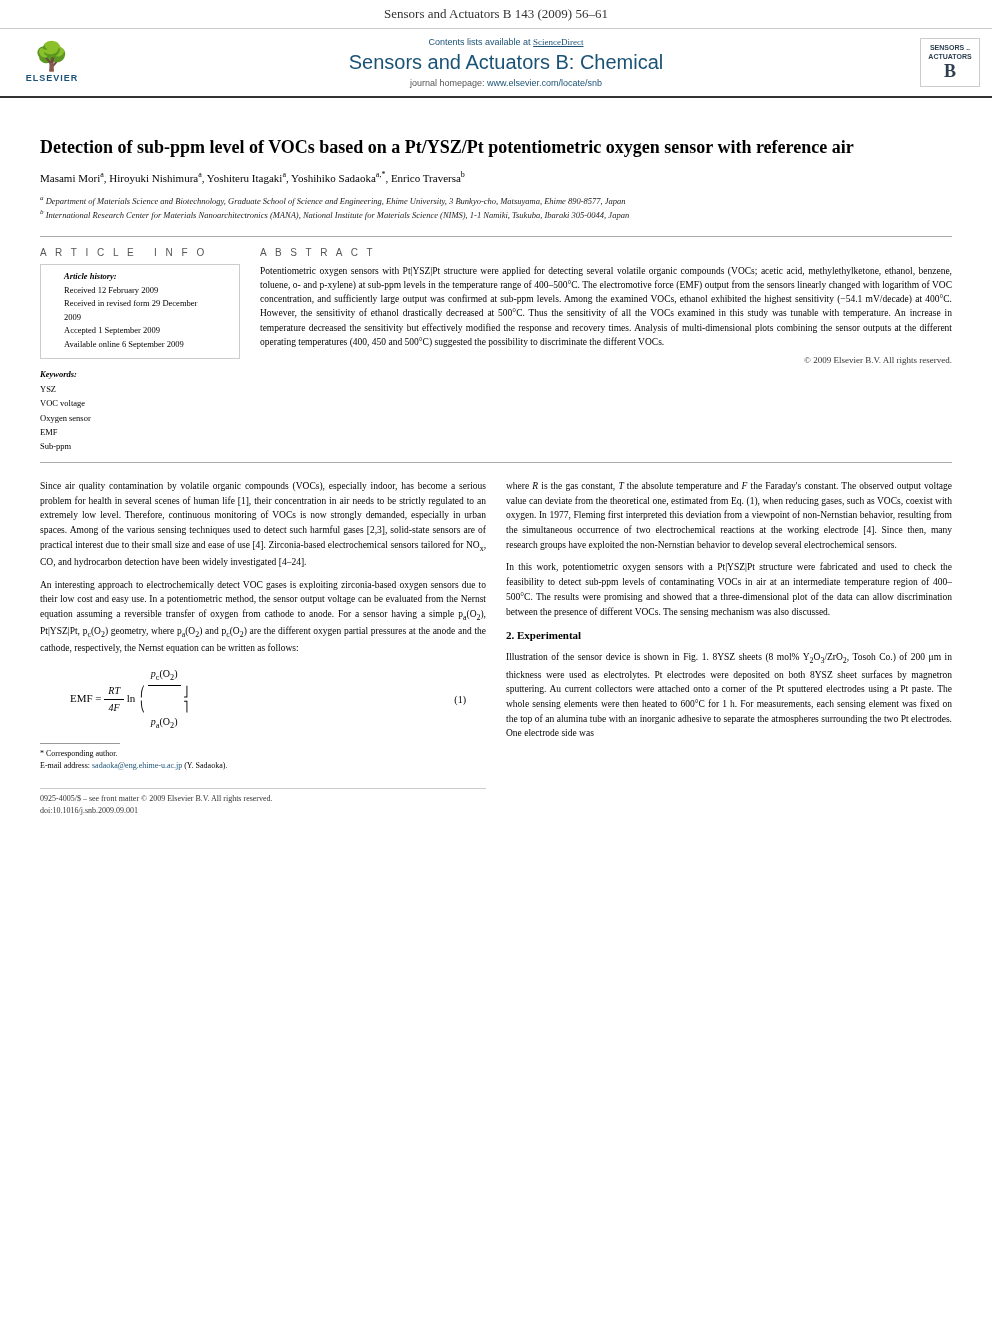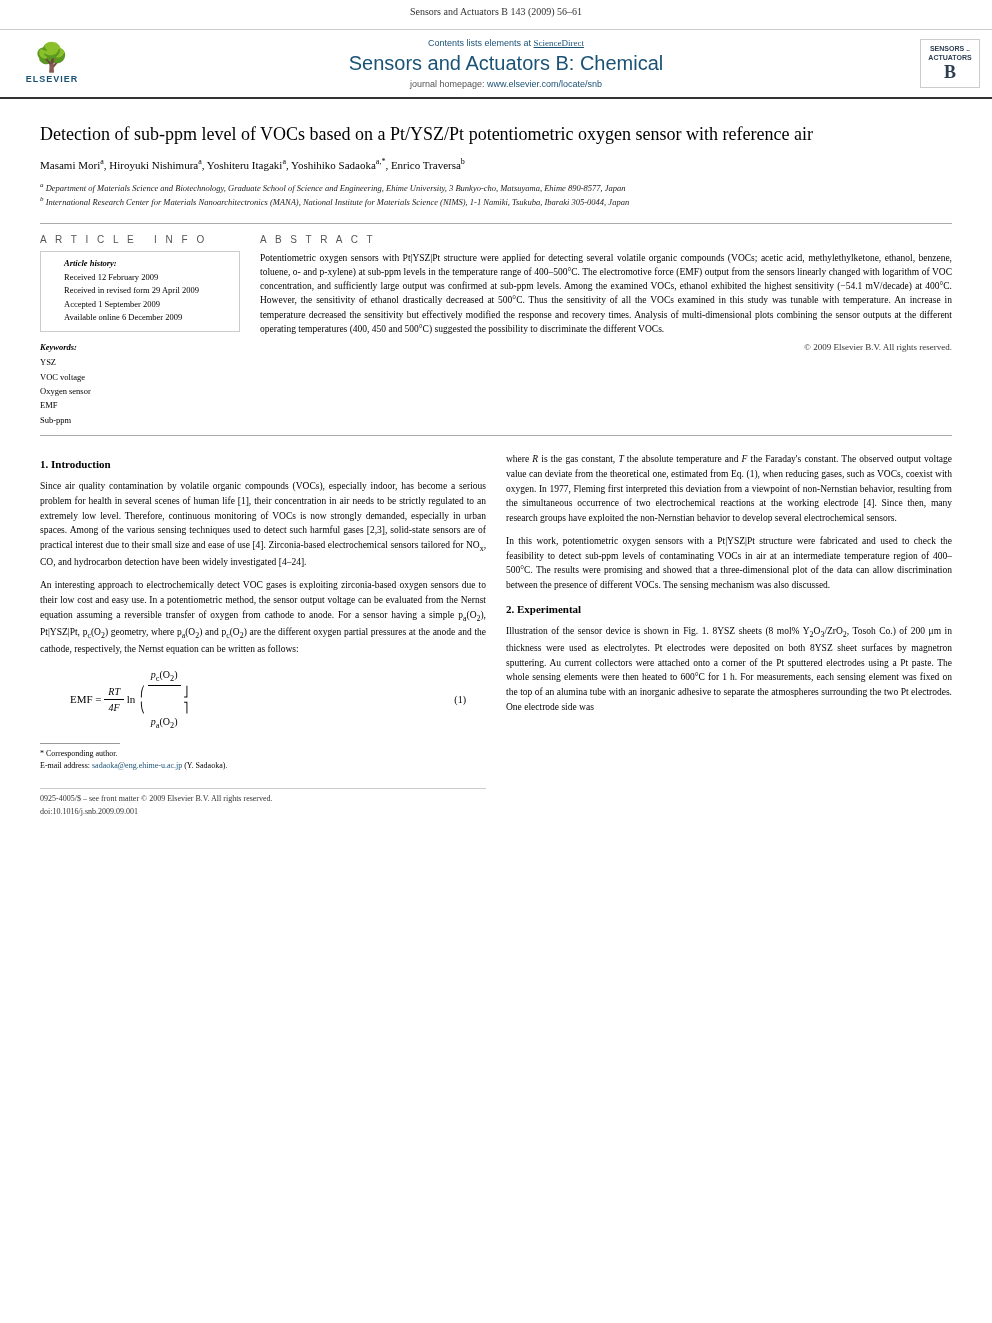--- a/index.html
+++ b/index.html
@@ -8,23 +8,23 @@
       font-size: 10px;
       background: #fff;
       color: #000;
       width: 992px;
       min-height: 1323px;
     }
 
     
     .header-bar {
       text-align: center;
-      font-size: 10px;
+      font-size: 13px;
       color: #333;
-      padding: 6px 0 12px 0;
+      padding: 6px 0 6px 0;
       border-bottom: 1px solid #ccc;
     }
 
     .journal-header {
       display: flex;
       align-items: center;
       border-bottom: 2px solid #333;
       padding: 8px 12px;
       position: relative;
     }
@@ -98,24 +98,24 @@
       color: #2c3e50;
     }
 
     
     .content {
       padding: 10px 40px 20px 40px;
     }
 
     .article-title {
       font-size: 18px;
-      font-weight: normal;
+      font-weight: bold;
       line-height: 1.3;
       margin-bottom: 10px;
-      margin-top: 14px;
+      margin-top: 28px;
     }
 
     .authors {
       font-size: 11px;
       margin-bottom: 6px;
       line-height: 1.5;
     }
     .authors sup { font-size: 8px; }
 
     .affiliations {
@@ -276,21 +276,21 @@
 
   <div class="elsevier-logo">
     <div class="elsevier-logo-inner">
       <div class="elsevier-tree">🌳</div>
       <div class="elsevier-text">ELSEVIER</div>
     </div>
   </div>
 
   <div class="journal-title-block">
     <div class="sciencedirect-link">
-      <span>Contents lists elements at</span>
+      <span>Contents lists available at</span>
       <span style="color:#1a5276; text-decoration:underline;font-family:Liberation Serif, serif;">ScienceDirect</span>
     </div>
     <div class="journal-main-title">Sensors and Actuators B: Chemical</div>
     <div class="journal-homepage">
       <span>journal homepage:</span>
       <span style="color:#1a5276;">www.elsevier.com/locate/snb</span>
     </div>
   </div>
 
   <div class="sensors-badge">
@@ -317,23 +317,23 @@
   <hr class="divider">
 
   <div class="two-col">
 
     <div class="left-col">
       <div class="section-label">A R T I C L E &nbsp; I N F O</div>
 
       <div class="article-info-box">
         <div class="info-heading">Article history:</div>
         <div class="info-item">Received 12 February 2009</div>
-        <div class="info-item">Received in revised form 29 April 2009</div>
+        <div class="info-item">Received in revised form 29 December 2009</div>
         <div class="info-item">Accepted 1 September 2009</div>
-        <div class="info-item">Available online 6 December 2009</div>
+        <div class="info-item">Available online 6 September 2009</div>
       </div>
 
       <div class="keywords-section">
         <div class="keywords-heading">Keywords:</div>
         <div class="keyword-item">YSZ</div>
         <div class="keyword-item">VOC voltage</div>
         <div class="keyword-item">Oxygen sensor</div>
         <div class="keyword-item">EMF</div>
         <div class="keyword-item">Sub-ppm</div>
       </div>
@@ -347,23 +347,20 @@
 
   </div>
 
   <hr class="divider">
 
   <div class="body-content">
     <div class="body-two-col">
 
       <div class="body-col">
 
-        <div class="section-title">
-          <span>1.</span> <span>Introduction</span>
-        </div>
 
         <p>Since air quality contamination by volatile organic compounds (VOCs), especially indoor, has become a serious problem for health in several scenes of human life [1], their concentration in air needs to be strictly regulated to an extremely low level. Therefore, continuous monitoring of VOCs is now strongly demanded, especially in urban spaces. Among of the various sensing techniques used to detect such harmful gases [2,3], solid-state sensors are of practical interest due to their small size and ease of use [4]. Zirconia-based electrochemical sensors tailored for NO<sub>x</sub>, CO, and hydrocarbon detection have been widely investigated [4–24].</p>
 
         <p>An interesting approach to electrochemically detect VOC gases is exploiting zirconia-based oxygen sensors due to their low cost and easy use. In a potentiometric method, the sensor output voltage can be evaluated from the Nernst equation assuming a reversible transfer of oxygen from cathode to anode. For a sensor having a simple p<sub>a</sub>(O<sub>2</sub>), Pt|YSZ|Pt, p<sub>c</sub>(O<sub>2</sub>) geometry, where p<sub>a</sub>(O<sub>2</sub>) and p<sub>c</sub>(O<sub>2</sub>) are the different oxygen partial pressures at the anode and the cathode, respectively, the Nernst equation can be written as follows:</p>
 
         <div class="equation-block">
           <div class="equation-text">
             EMF = <span style="display:inline-block; vertical-align:middle; text-align:center; font-size:10px;">
               <span style="display:block; border-bottom:1px solid #000; padding:0 4px;"><em>RT</em></span>
               <span style="display:block; padding:0 4px;"><em>4F</em></span>

